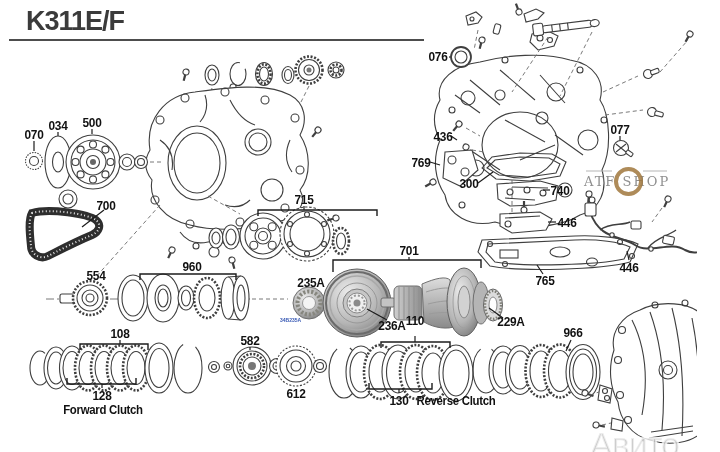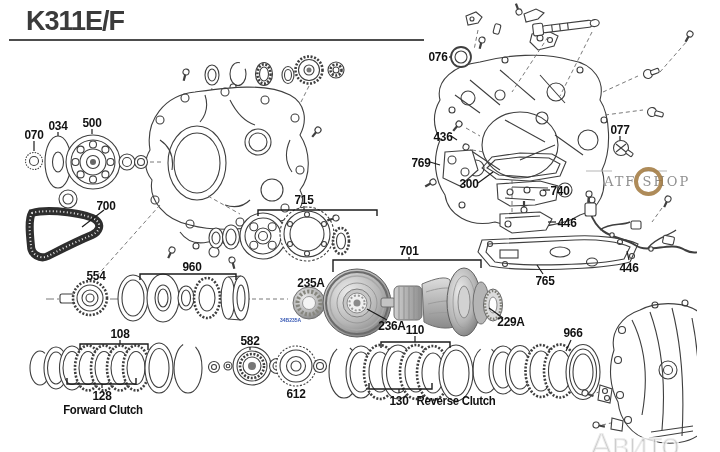--- a/index.html
+++ b/index.html
@@ -17,21 +17,21 @@
   .tooth{stroke-dasharray:2 1.6;stroke-width:2.6}
   
   .title{position:absolute;font-weight:700;color:#3b3b3b;letter-spacing:-1px;white-space:nowrap}
   .title-model{left:26px;top:6px;font-size:27px}
   .title-type{left:376px;top:8px;font-size:26px}
   .title-rule{position:absolute;left:9px;top:39px;width:415px;height:2px;background:#4d4d4d}
   .plabel{position:absolute;transform:translateX(-50%) scaleX(.95);font-weight:700;font-size:12.5px;
           color:#111;white-space:nowrap;letter-spacing:-.3px}
   .plabel.txt{font-size:12px}
   .tinycode{position:absolute;left:280px;top:317px;font-size:5px;color:#3a5bb5;font-weight:700}
-  .wm-shop{position:absolute;left:604px;top:171px;width:90px;height:26px;pointer-events:none}
+  .wm-shop{position:absolute;left:584px;top:171px;width:90px;height:26px;pointer-events:none}
   .wm-shop .wm-text{position:absolute;left:0;top:3px;font-family:"DejaVu Serif",serif;font-size:13px;
         letter-spacing:2px;color:#8f8f8f;white-space:nowrap}
   .wm-ring{position:absolute;left:30px;top:-4px;width:21px;height:21px;border-radius:50%;
         border:4.5px solid rgba(160,119,60,.85)}
   .wm-avito{position:absolute;left:590px;top:425px;font-size:34px;font-weight:400;letter-spacing:-1px;
         color:rgba(110,110,110,.38);-webkit-text-stroke:2px rgba(255,255,255,.65);
         text-shadow:0 0 2px rgba(255,255,255,.8);white-space:nowrap}
 </style>
 </head>
 <body>
@@ -471,21 +471,21 @@
 <div class="plabel" style="left:192px;top:260px">960</div>
 <div class="plabel" style="left:120px;top:327px">108</div>
 <div class="plabel" style="left:102px;top:389px">128</div>
 <div class="plabel txt" style="left:103px;top:403px">Forward Clutch</div>
 <div class="plabel" style="left:304px;top:193px">715</div>
 <div class="plabel" style="left:311px;top:276px">235A</div>
 <div class="plabel" style="left:250px;top:334px">582</div>
 <div class="plabel" style="left:296px;top:387px">612</div>
 <div class="plabel" style="left:409px;top:244px">701</div>
 <div class="plabel" style="left:392px;top:319px">236A</div>
-<div class="plabel" style="left:415px;top:323px">110</div>
+<div class="plabel" style="left:415px;top:314px">110</div>
 <div class="plabel" style="left:399px;top:394px">130</div>
 <div class="plabel txt" style="left:456px;top:394px">Reverse Clutch</div>
 <div class="plabel" style="left:438px;top:50px">076</div>
 <div class="plabel" style="left:443px;top:130px">436</div>
 <div class="plabel" style="left:421px;top:156px">769</div>
 <div class="plabel" style="left:469px;top:177px">300</div>
 <div class="plabel" style="left:560px;top:184px">740</div>
 <div class="plabel" style="left:567px;top:216px">446</div>
 <div class="plabel" style="left:545px;top:274px">765</div>
 <div class="plabel" style="left:620px;top:123px">077</div>

